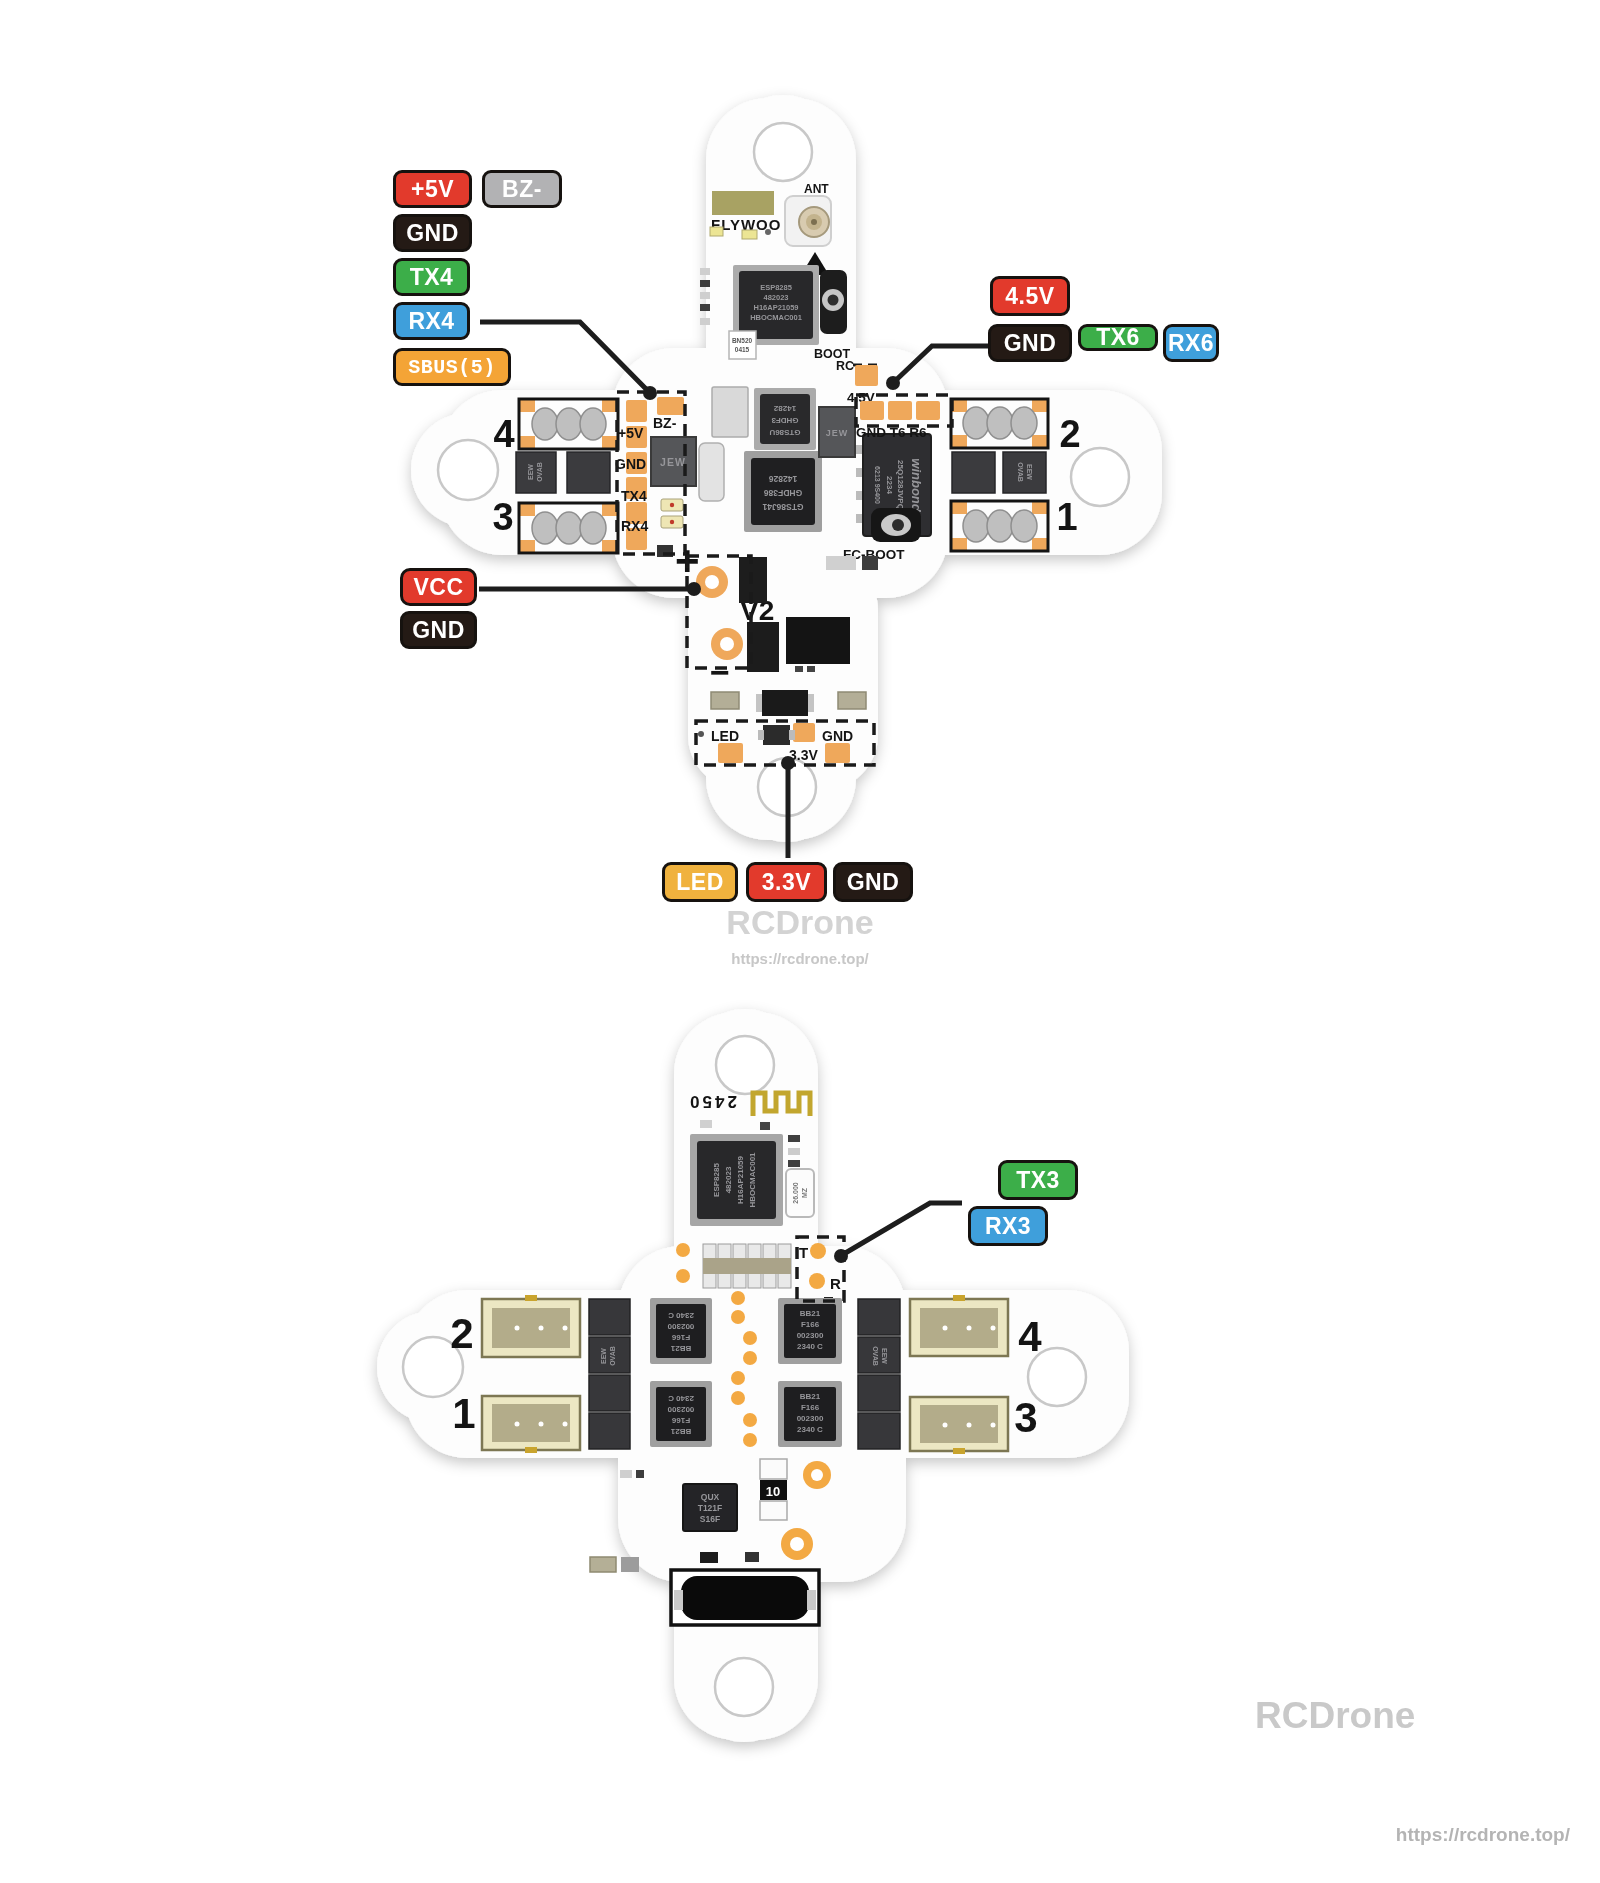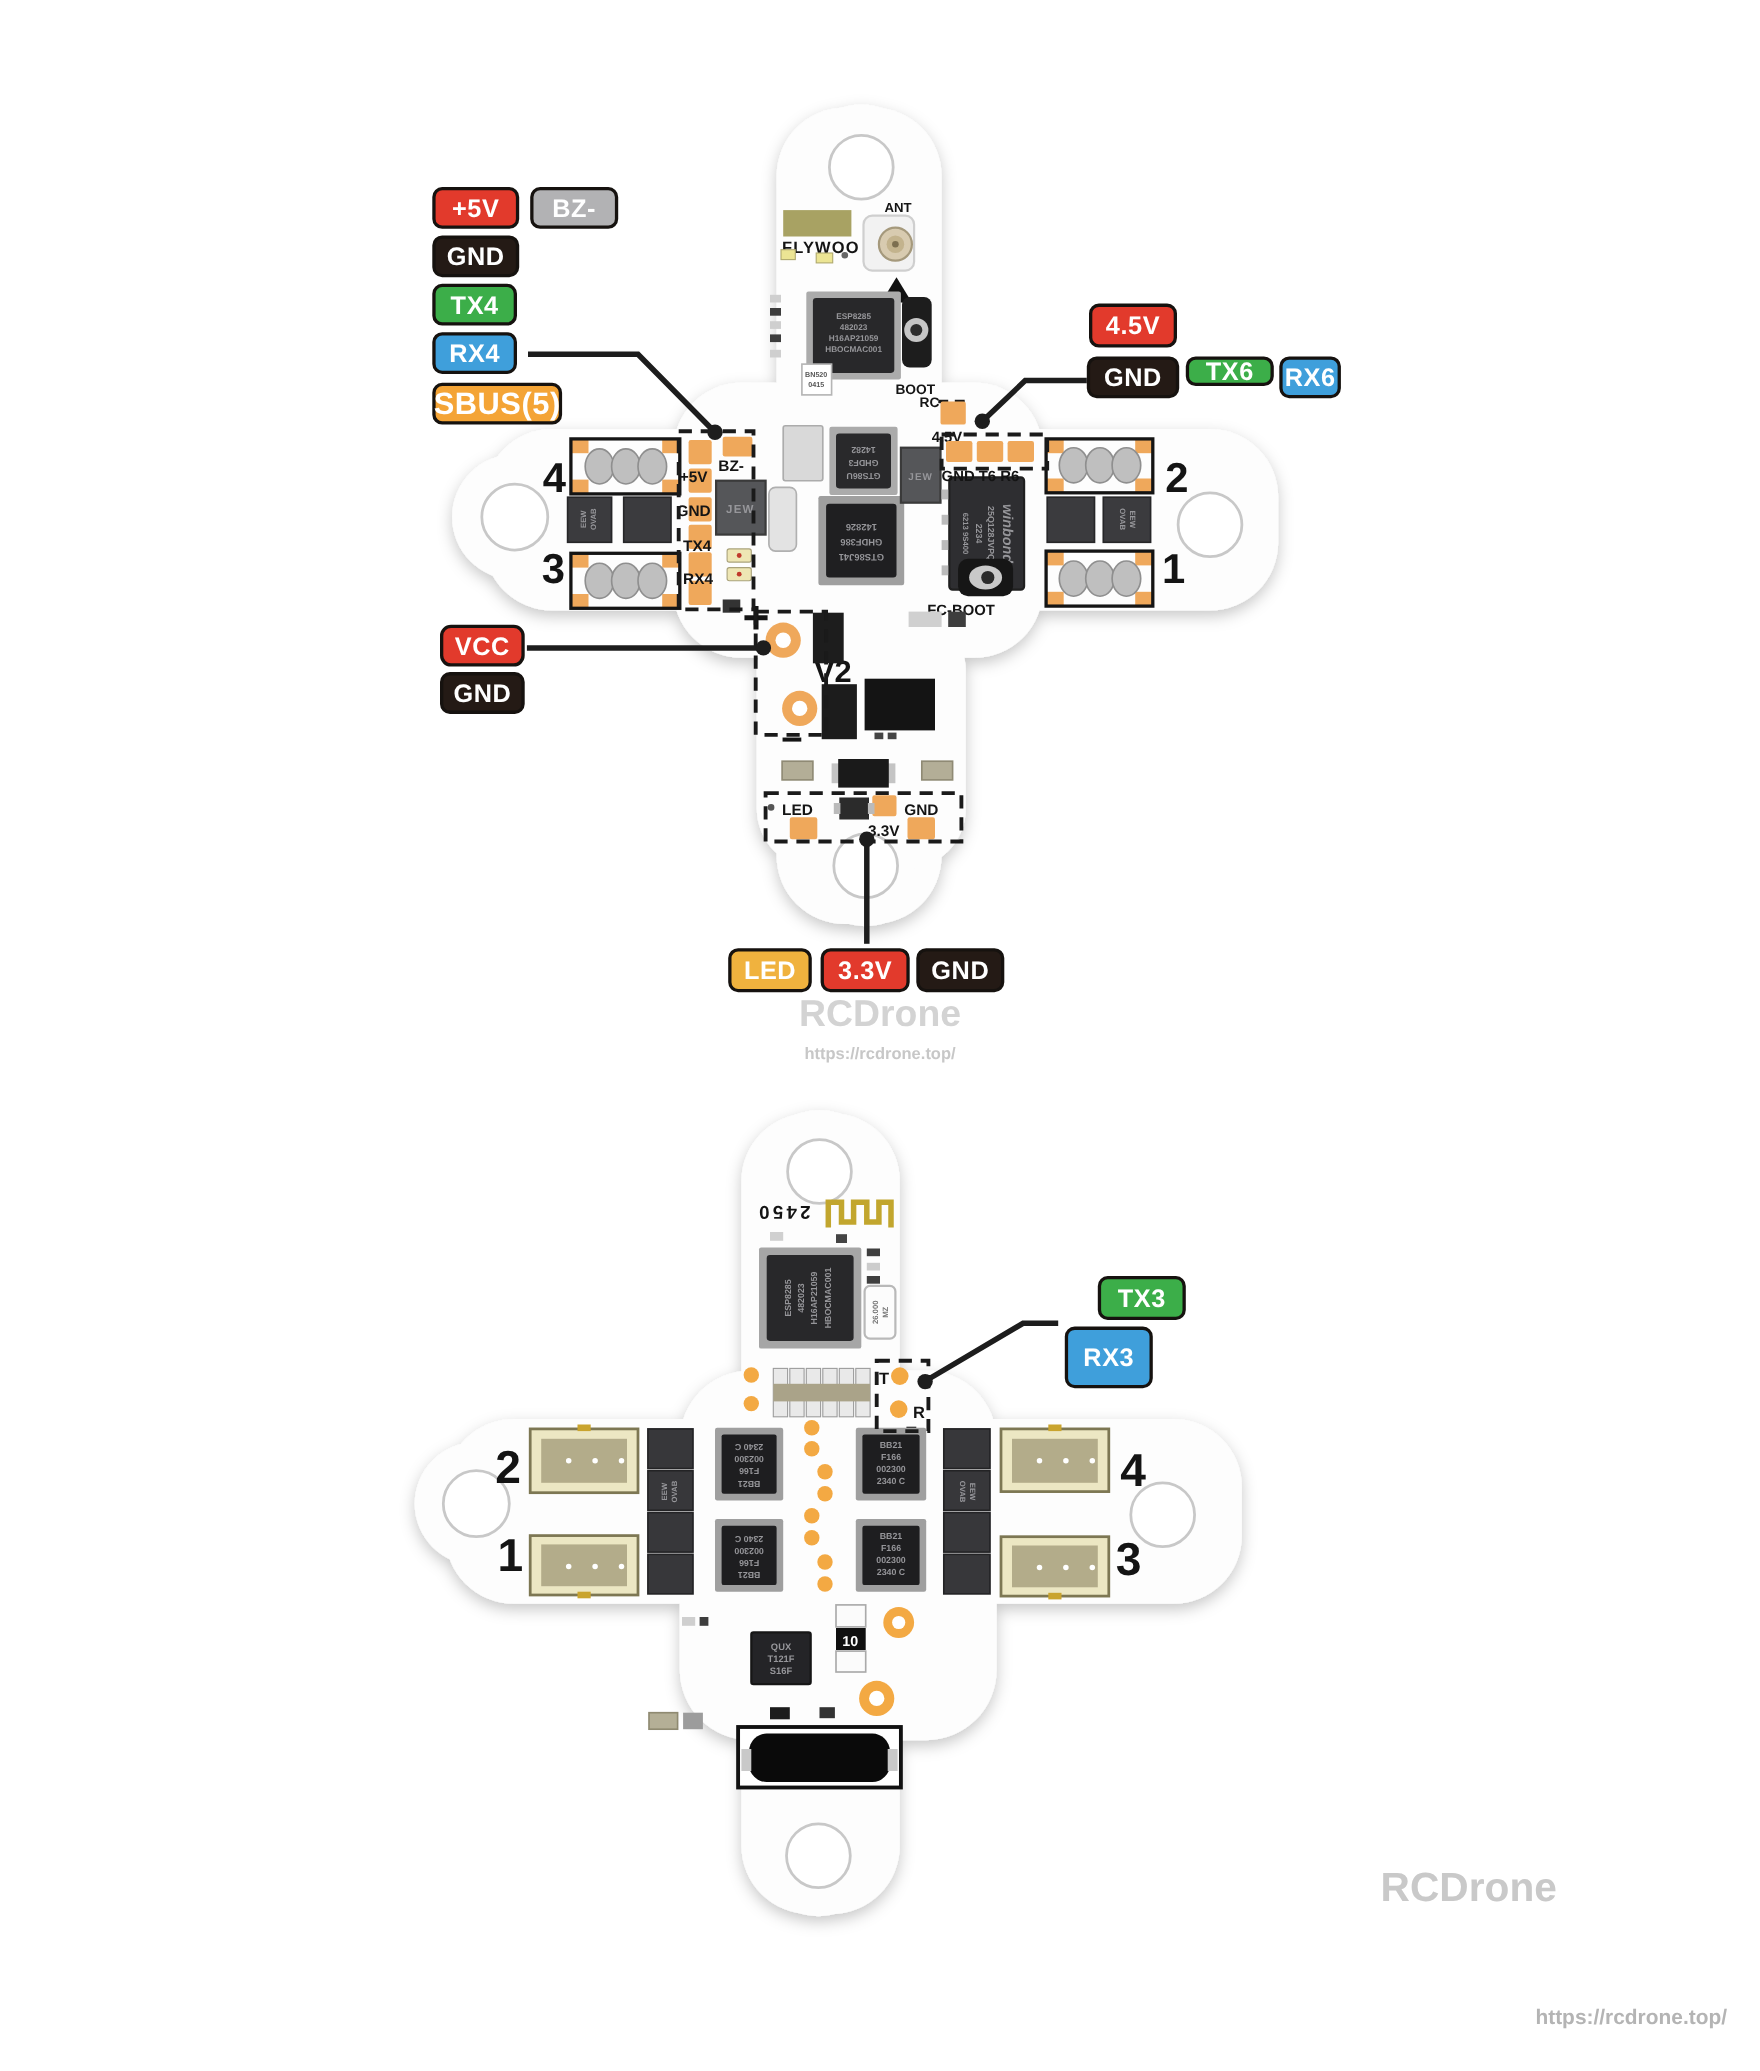--- a/index.html
+++ b/index.html
@@ -1,20 +1,20 @@
 <!DOCTYPE html>
 <html><head>
 <meta charset="utf-8">
 <style>
   html,body{margin:0;padding:0;background:#ffffff;font-family:"Liberation Sans",sans-serif;}
   #stage{position:relative;width:1600px;height:1883px;background:#ffffff;overflow:hidden;}
   .badge{position:absolute;display:flex;align-items:center;justify-content:center;
          color:#ffffff;font-weight:bold;font-size:23px;letter-spacing:.5px;
          border:3px solid #16120f;border-radius:9px;box-sizing:border-box;}
-  .fs20{font-size:28px;}
+  .fs20{font-size:20px;font-family:Liberation Mono, monospace;}
   .wm{position:absolute;font-weight:bold;}
   svg text{font-family:"Liberation Sans",sans-serif;}
   .silk{font-weight:bold;fill:#141414;}
   .chipt{font-weight:bold;fill:#96969a;}
   .mid{text-anchor:middle;}
 </style>
 </head>
 <body>
 
 <div id="stage">
@@ -502,20 +502,20 @@
 <div class="badge" style="left: 1163px; top: 324px; width: 56px; height: 38px; background: rgb(63, 159, 219);">RX6</div>
 
 <div class="badge" style="left: 400px; top: 568px; width: 77px; height: 38px; background: rgb(226, 58, 44); border-radius: 10px;">VCC</div>
 <div class="badge" style="left: 400px; top: 611px; width: 77px; height: 38px; background: rgb(36, 26, 21);">GND</div>
 
 <div class="badge" style="left: 662px; top: 862px; width: 76px; height: 40px; background: rgb(240, 178, 62);">LED</div>
 <div class="badge" style="left: 746px; top: 862px; width: 81px; height: 40px; background: rgb(226, 58, 44);">3.3V</div>
 <div class="badge" style="left: 833px; top: 862px; width: 80px; height: 40px; background: rgb(36, 26, 21);">GND</div>
 
 <div class="badge" style="left: 968px; top: 1160px; width: 80px; height: 40px; background: rgb(60, 174, 73); margin-left: 30px;">TX3</div>
-<div class="badge" style="left: 968px; top: 1206px; width: 80px; height: 56px; background: rgb(63, 159, 219);">RX3</div>
+<div class="badge" style="left: 968px; top: 1206px; width: 80px; height: 40px; background: rgb(63, 159, 219);">RX3</div>
 
 <div class="wm" style="left:640px;top:903px;width:320px;text-align:center;font-size:34px;color:#d3d3d3;">RCDrone</div>
 <div class="wm" style="left:640px;top:950px;width:320px;text-align:center;font-size:15px;font-weight:bold;color:#c7c7c7;">https://rcdrone.top/</div>
 <div class="wm" style="left:1255px;top:1695px;font-size:37px;color:#c9c9c9;">RCDrone</div>
 <div class="wm" style="left:1330px;top:1824px;width:240px;text-align:right;font-size:19px;color:#b4b4b4;">https://rcdrone.top/</div>
 
 </div>
 
 </body></html>

